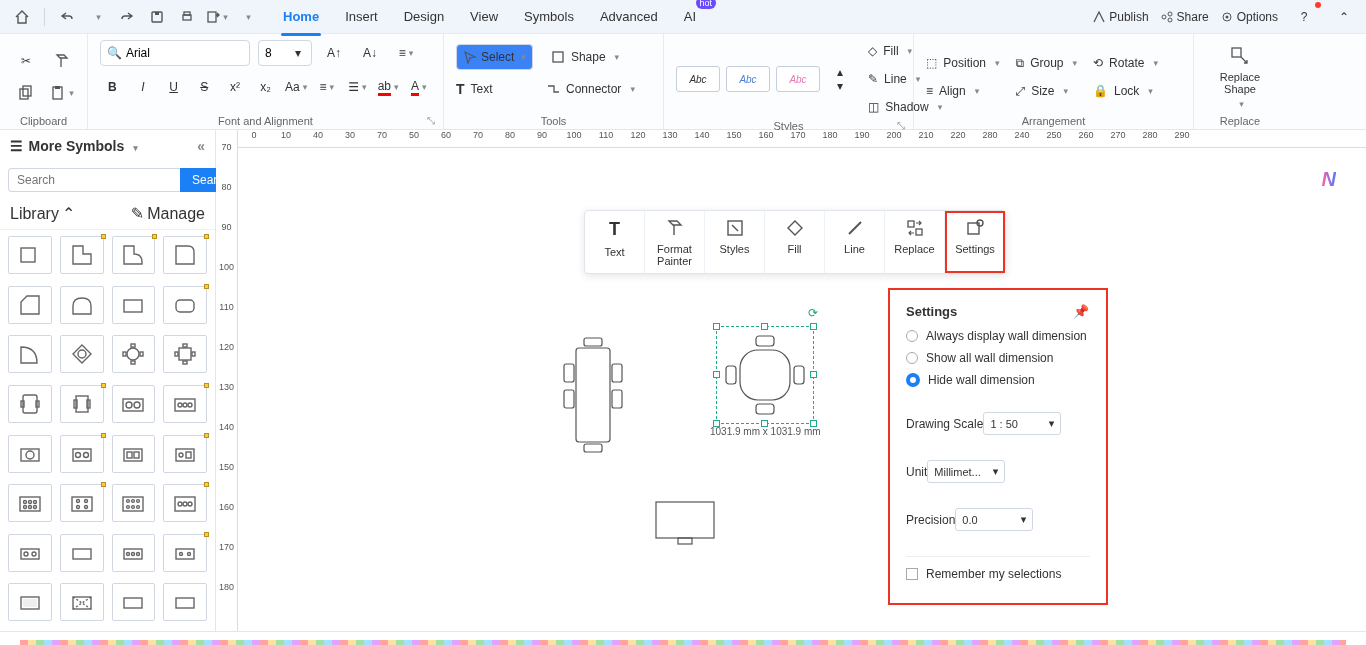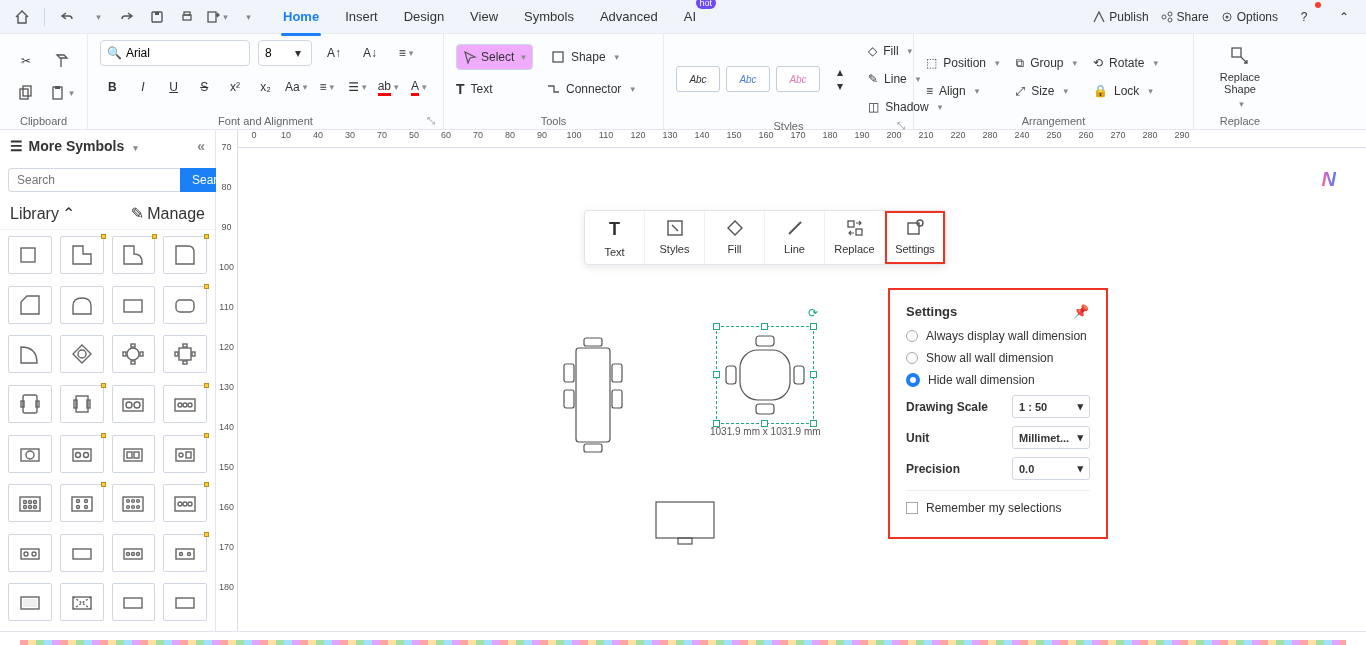--- a/index.html
+++ b/index.html
@@ -67,21 +67,21 @@
 .fbitem { width:60px; padding:8px 4px 6px 4px; display:flex; flex-direction:column; align-items:center; gap:6px; cursor:pointer; font-size:11px; border-right:1px solid #eef1f6; }
 .fbitem:last-child { border-right:none; }
 .fbitem.sel { outline:2px solid #e32; outline-offset:-2px; }
 
 
 .settings-panel { position:absolute; top:140px; left:650px; width:220px; background:#fff; border:2px solid #e32; padding:14px 16px; font-size:12px; z-index:4; }
 .settings-panel h3 { font-size:13px; font-weight:700; margin-bottom:10px; display:flex; justify-content:space-between; }
 .opt { display:flex; align-items:center; gap:8px; margin:8px 0; cursor:pointer;}
 .radio { width:12px; height:12px; border:1px solid #aaa; border-radius:50%; display:inline-block; }
 .radio.checked { border:4px solid #1b7ff5; width:14px; height:14px; }
-.frow { display:flex; justify-content:space-between; align-items:center; margin:8px 0;font-weight:bold; }
+.frow { display:flex; justify-content:flex-start; align-items:center; margin:25px 0; }
 .frow .sel { border:1px solid #d0d7e2; border-radius:3px; padding:4px 6px; width:78px; display:flex; justify-content:space-between; align-items:center; font-size:11px; cursor:pointer;}
 .sep-line { height:1px; background:#eee; margin:10px 0; }
 .chk { width:12px; height:12px; border:1px solid #aaa; display:inline-block; }
 
 
 .obj { position:absolute; }
 .sel-handles { position:absolute; border:1px dashed #2a8; }
 .hdl { width:7px; height:7px; background:#fff; border:1px solid #2a8; position:absolute; }
 .dimlabel { position:absolute; font-size:10px; color:#555; }
 
@@ -231,21 +231,21 @@
             <span style="border-bottom:3px solid #f00">A</span>
           </div>
       </div>
     </div>
     <div class="label"><span>Font and Alignment</span><span class="launcher">⤡</span></div>
   </div>
 
   <div class="group" style="width:220px">
     <div class="rows" style="flex-direction:column; gap:8px; padding-top:4px">
       <div style="display:flex; gap:18px; align-items:center">
-        <div class="combo dd" style="background:#f0abfc; border-color:#d0d7e2">
+        <div class="combo dd" style="background:#3b82f6; border-color:#d0d7e2">
             <svg width="14" height="14">
               <path d="M2 2 L12 7 L7 8 L5 13 Z" fill="none" stroke="#555" stroke-width="1.2"></path>
             </svg>
             <span>Select</span>
           </div>
         <div class="hline dd">
             <svg width="14" height="14">
               <rect x="2" y="2" width="10" height="10" fill="none" stroke="#555" stroke-width="1.3"></rect>
             </svg>
             <span>Shape</span>
@@ -615,20 +615,26 @@
       <div class="canvas">
         <div class="logo">N</div>
 
         <div class="floatbar">
           <div class="fbitem">
               <span style="font-size:18px; font-weight:600">T</span>
               <span>Text</span>
             </div>
           <div class="fbitem">
               <svg width="18" height="18">
+                <path d="M3 2 L11 2 L15 6 L7 6 Z M8 6 L8 16" fill="none" stroke="#555" stroke-width="1.4"></path>
+              </svg>
+              <span style="text-align:center">Format Painter</span>
+            </div>
+          <div class="fbitem">
+              <svg width="18" height="18">
                 <rect x="2" y="2" width="14" height="14" fill="none" stroke="#555" stroke-width="1.4"></rect>
                 <path d="M6 6 L12 12" stroke="#555" stroke-width="1.4"></path>
               </svg>
               <span>Styles</span>
             </div>
           <div class="fbitem">
               <svg width="18" height="18">
                 <path d="M9 2 L16 9 L9 16 L2 9 Z" fill="none" stroke="#555" stroke-width="1.4"></path>
               </svg>
               <span>Fill</span>

